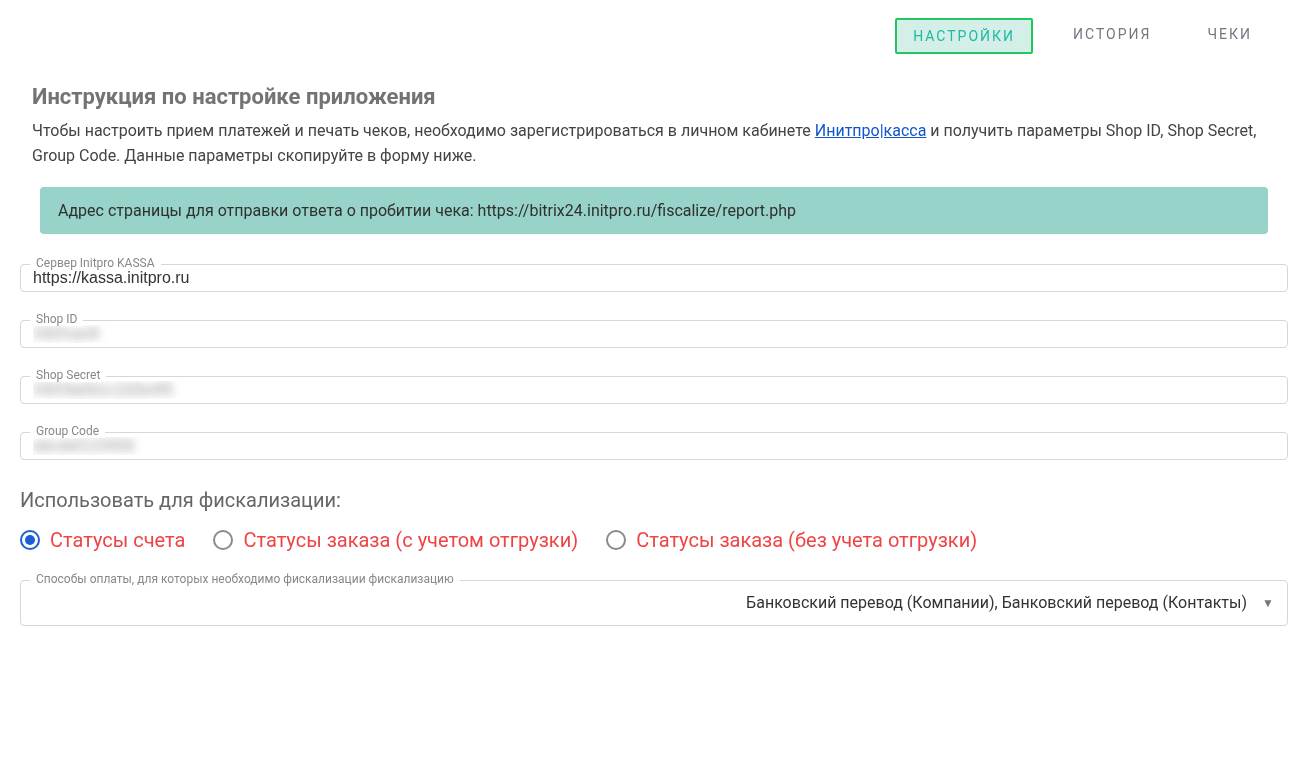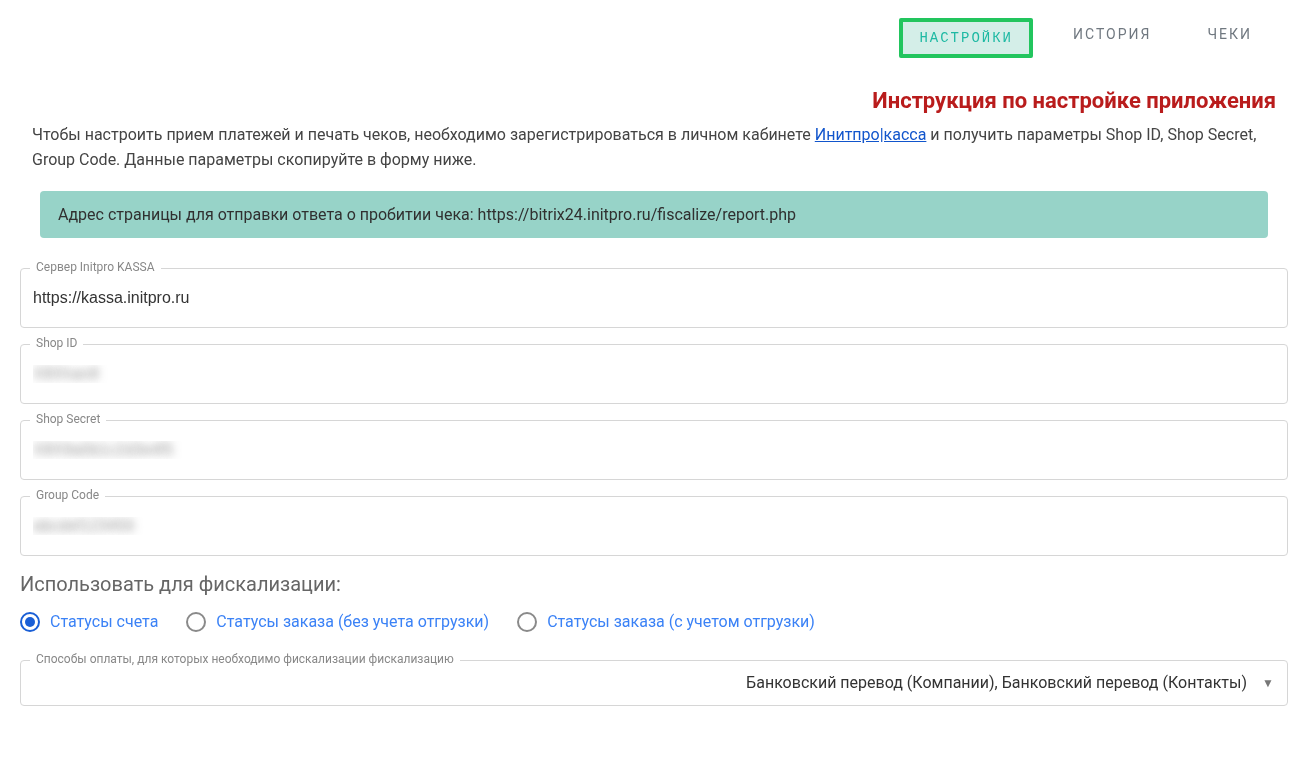--- a/index.html
+++ b/index.html
@@ -1,37 +1,37 @@
 <!DOCTYPE html>
 <html><head>
 <meta charset="utf-8">
 <style>
 * { box-sizing: border-box; margin: 0; padding: 0; }
 html, body { font-family: -apple-system, BlinkMacSystemFont, "Segoe UI", Roboto, Arial, sans-serif; color:#424752; }
 body { width:1308px; min-height:766px; background:#fff; }
 .container { padding:0 20px; }
 .tabs { display:flex; justify-content:flex-end; gap:24px; padding:18px 40px 30px 0; }
 .tab { font-size:14px; letter-spacing:2px; color:#707880; text-transform:uppercase; cursor:pointer; padding:8px 16px; }
-.tab.active { color:#1db9a3; background:#d4eee8; border:4px solid #22c55e; border-radius:2px;font-family:Liberation Mono, monospace; }
-.title { font-size:22px; color:#b91c1c; margin:0 12px 10px;text-align:right; }
+.tab.active { color:#1db9a3; background:#d4eee8; border:2px solid #22c55e; border-radius:2px; }
+.title { font-size:22px; color:#737373; margin:0 12px 10px; }
 .intro { font-size:16px; line-height:1.55; color:#444; margin:0 12px 18px; }
 .intro a { color:#1155cc; }
 .intro2 { font-size:16px; margin:0 12px 18px; color:#444; }
 .callout { background:#97d3c8; color:#303030; font-size:16px; border-radius:4px; padding:14px 18px; margin:0 20px 30px; }
-.field-wrap { position:relative; margin:0 0 16px;border-radius:14px; }
+.field-wrap { position:relative; margin:0 0 28px;border-radius:14px; }
 .field-label { position:absolute; top:-8px; left:10px; background:#fff; padding:0 6px; font-size:12px; color:#888; }
-.field-input { width:100%; height:60px; border:1px solid #d6d6d6; border-radius:4px; padding:0 12px; font-size:16px; color:#333; outline:none; }
+.field-input { width:100%; height:28px; border:1px solid #d6d6d6; border-radius:4px; padding:0 12px; font-size:16px; color:#333; outline:none; }
 .blurred { color:transparent; text-shadow:0 0 8px rgba(120,120,120,0.8); }
 .section-label { font-size:20px; color:#666; margin:8px 0 16px; }
 .radio-row { display:flex; align-items:center; gap:28px; margin-bottom:28px; }
 .radio-item { display:flex; align-items:center; gap:10px; cursor:pointer; }
 .radio-circle { width:20px; height:20px; border-radius:50%; border:2px solid #8a8a8a; display:inline-flex; align-items:center; justify-content:center; }
 .radio-item.selected .radio-circle { border-color:#1a5fd6; }
 .radio-item.selected .radio-circle::after { content:""; width:10px; height:10px; border-radius:50%; background:#1a5fd6; }
-.radio-text { font-size:16px; color:#3b82f6; }
+.radio-text { font-size:20px; color:#ef4444; }
 .select-wrap { position:relative; }
 .select-box { width:100%; height:46px; border:1px solid #d6d6d6; border-radius:4px; padding:0 40px 0 12px; font-size:16px; color:#333; display:flex; align-items:center; cursor:pointer;justify-content:flex-end; }
 .select-arrow { position:absolute; right:14px; top:50%; transform:translateY(-50%); font-size:12px; color:#777; }
 </style>
 </head>
 <body>
 
 <div class="tabs">
   <div class="tab active">НАСТРОЙКИ</div>
   <div class="tab">ИСТОРИЯ</div>
@@ -67,25 +67,25 @@
 
   <div class="section-label">Использовать для фискализации:</div>
 
   <div class="radio-row">
     <label class="radio-item selected">
       <span class="radio-circle"></span>
       <span class="radio-text">Статусы счета</span>
     </label>
     <label class="radio-item">
       <span class="radio-circle"></span>
-      <span class="radio-text">Статусы заказа (без учета отгрузки)</span>
+      <span class="radio-text">Статусы заказа (с учетом отгрузки)</span>
     </label>
     <label class="radio-item">
       <span class="radio-circle"></span>
-      <span class="radio-text">Статусы заказа (с учетом отгрузки)</span>
+      <span class="radio-text">Статусы заказа (без учета отгрузки)</span>
     </label>
   </div>
 
   <div class="field-wrap select-wrap">
     <span class="field-label">Способы оплаты, для которых необходимо фискализации фискализацию</span>
     <div class="select-box">
       <span>Банковский перевод (Компании), Банковский перевод (Контакты)</span>
     </div>
     <span class="select-arrow">▼</span>
   </div>

